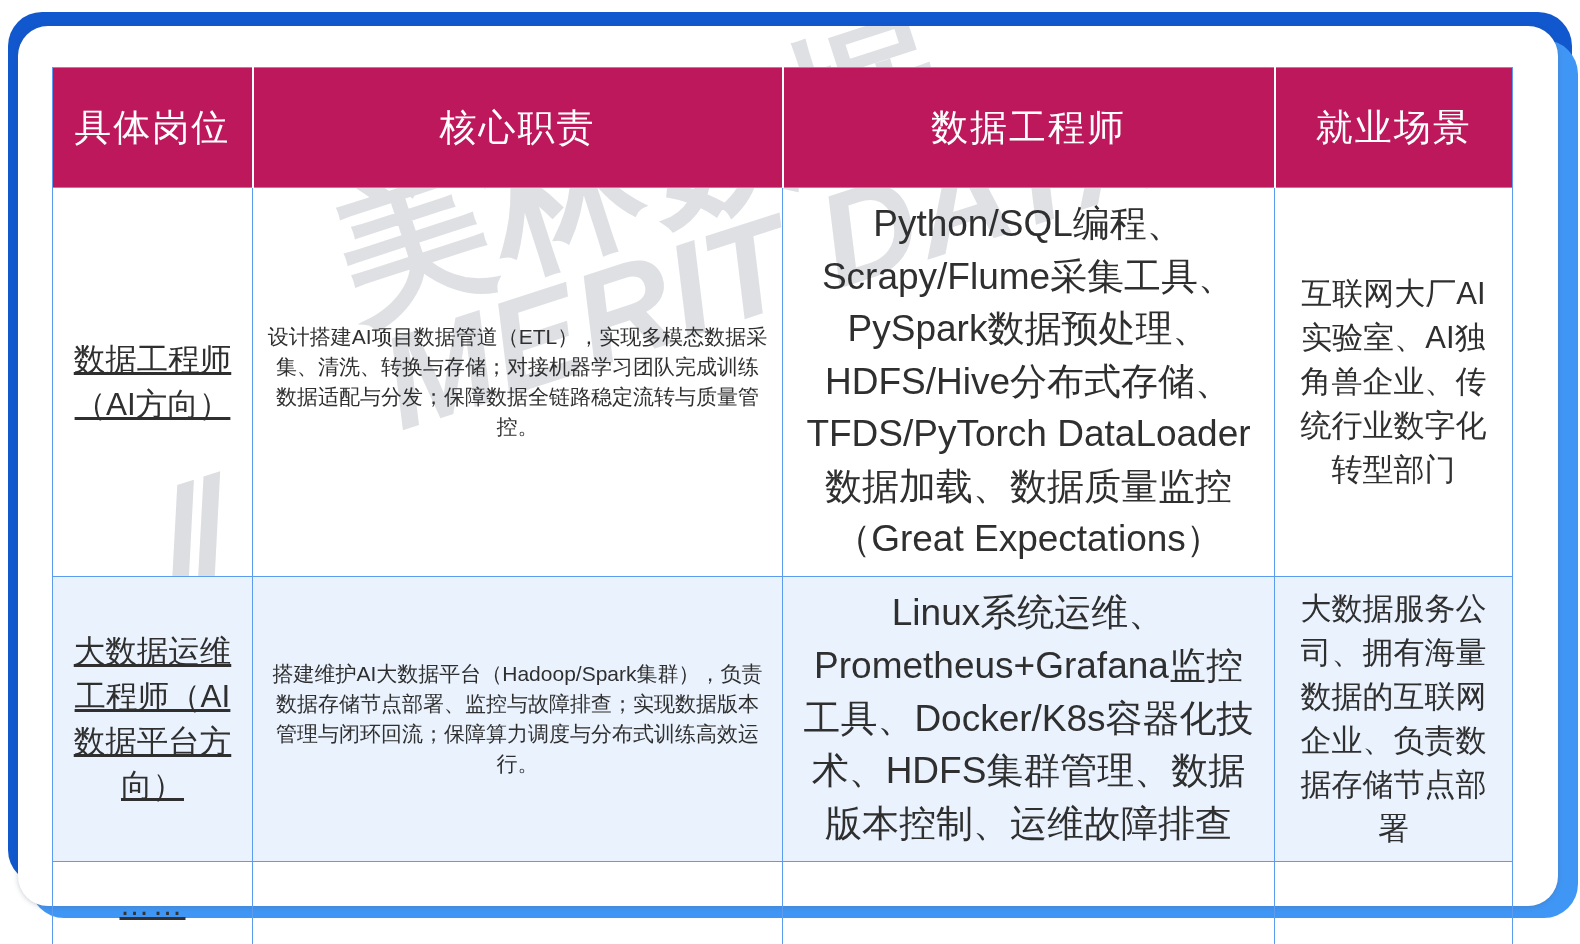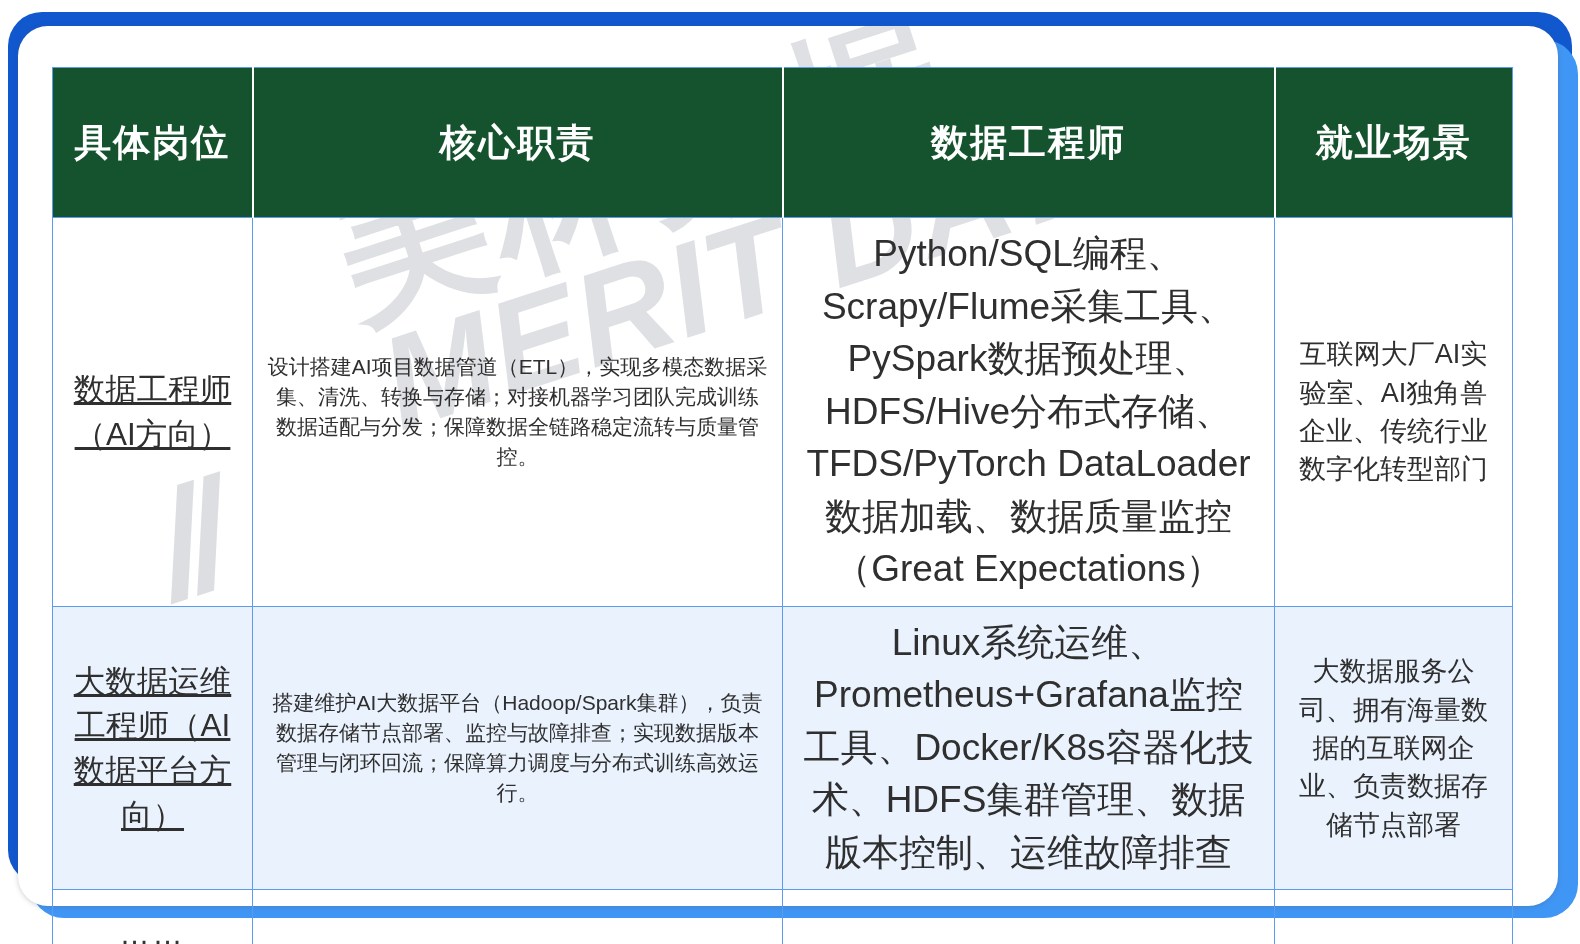--- a/index.html
+++ b/index.html
@@ -114,44 +114,44 @@
     height: 100%;
     border-collapse: collapse;
     table-layout: fixed;
   }
   table.jobs th, table.jobs td {
     border: 1px solid #5B9BF0;
     text-align: center;
     vertical-align: middle;
   }
   thead th {
-    background: #14532d;
+    background: #be185d;
     color: #ffffff;
     font-size: 37px;
-    font-weight: bold;
+    font-weight: normal;
     letter-spacing: 2px;
-    height: 150px;
+    height: 120px;
     border-color: #2B76E8;
     border-bottom: 1px solid #2B76E8;
   }
   thead th.sep-l { border-left: 2px solid #ffffff; }
 
   tbody td {
     font-size: 31.5px;
     line-height: 1.42;
     color: #2F2F2F;
     padding: 10px 14px;
   }
   tbody tr.tinted td { background: #EAF2FD; }
   tbody tr.plain td  { background: transparent; }
 
   td.col-pos   { font-size: 31.5px; text-decoration: underline; }
   td.col-duty  { font-size: 21px; }
   td.col-skill { font-size: 37px; }
-  td.col-scene { font-size: 27px; }
+  td.col-scene { font-size: 31px; }
 
   tr.row-ellipsis td { height: 88px; font-size: 30px; letter-spacing: 3px; color: #333; }
 
   col.c1 { width: 200px; }
   col.c2 { width: 530px; }
   col.c3 { width: 492px; }
   col.c4 { width: 238px; }
 </style>
 </head>
 <body>

